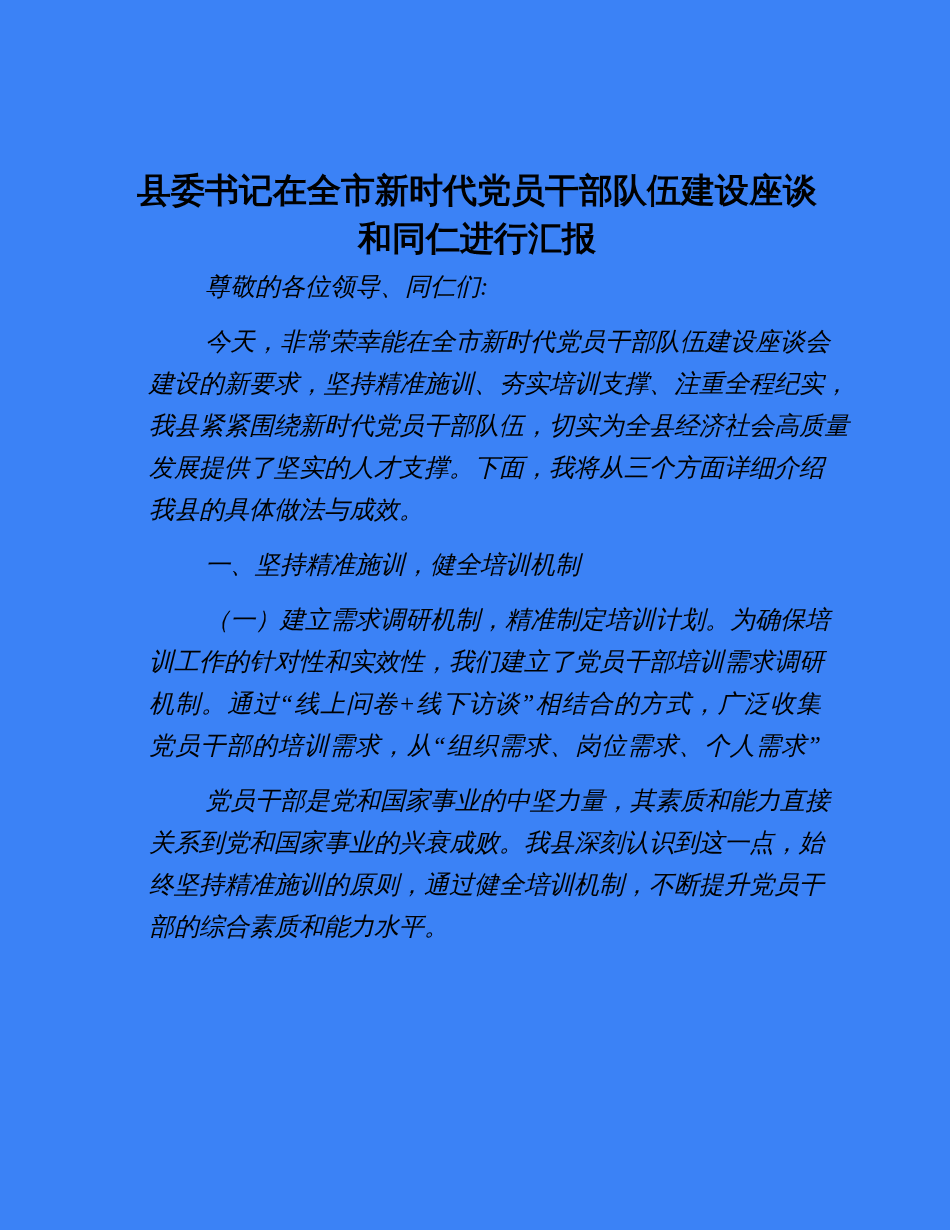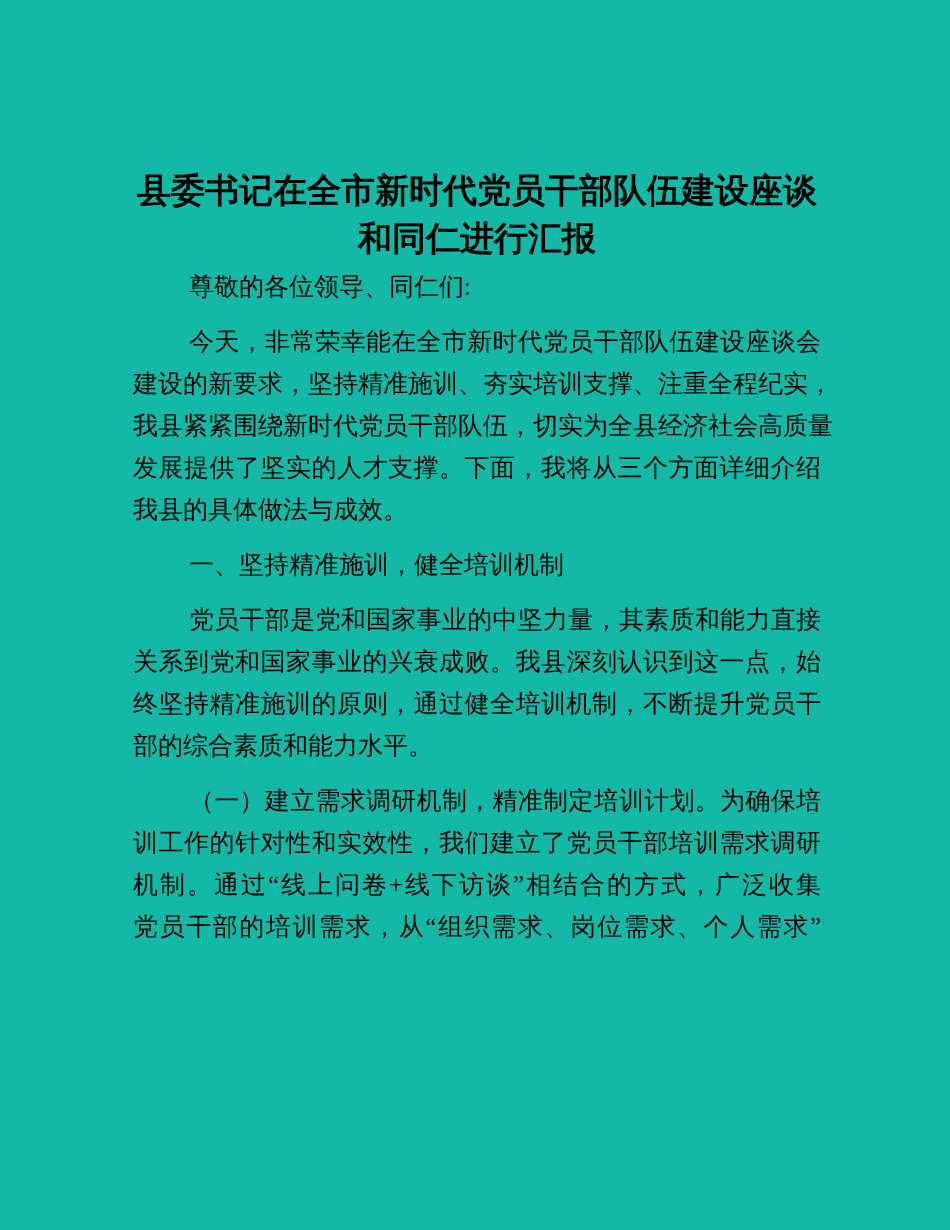--- a/index.html
+++ b/index.html
@@ -4,21 +4,21 @@
 <style>
   html, body {
     margin: 0;
     padding: 0;
     background: #ffffff;
   }
   .page {
     position: relative;
     width: 950px;
     height: 1230px;
-    background: #14b8a6;
+    background: #3b82f6;
     overflow: hidden;
   }
   .content {
     padding-top: 166px;
     padding-left: 133px;
     width: 688px;
   }
   .doc-title {
     margin: 0 0 4px 0;
     font-family: "Liberation Sans", sans-serif;
@@ -26,21 +26,22 @@
     font-size: 34px;
     line-height: 48px;
     text-align: center;
     color: #000000;
     letter-spacing: 0;
   }
   .title-line {
     display: block;
   }
   .paragraph {
-    margin: 0 0 13px 0;
+    margin: 0 0 13px 16px;
+    font-style: italic;
   }
   .line {
     font-family: "Liberation Serif", serif;
     font-size: 25px;
     line-height: 42px;
     height: 42px;
     color: #000000;
     white-space: nowrap;
     text-align: left;
   }
@@ -69,26 +70,26 @@
           <div class="line indent fill">今天，非常荣幸能在全市新时代党员干部队伍建设座谈会</div>
           <div class="line fill">建设的新要求，坚持精准施训、夯实培训支撑、注重全程纪实，</div>
           <div class="line fill">我县紧紧围绕新时代党员干部队伍，切实为全县经济社会高质量</div>
           <div class="line fill">发展提供了坚实的人才支撑。下面，我将从三个方面详细介绍</div>
           <div class="line">我县的具体做法与成效。</div>
         </div>
         <div class="paragraph">
           <div class="line indent">一、坚持精准施训，健全培训机制</div>
         </div>
         <div class="paragraph">
+          <div class="line indent fill">（一）建立需求调研机制，精准制定培训计划。为确保培</div>
+          <div class="line fill">训工作的针对性和实效性，我们建立了党员干部培训需求调研</div>
+          <div class="line fill">机制。通过“线上问卷+线下访谈”相结合的方式，广泛收集</div>
+          <div class="line fill">党员干部的培训需求，从“组织需求、岗位需求、个人需求”</div>
+        </div>
+        <div class="paragraph">
           <div class="line indent fill">党员干部是党和国家事业的中坚力量，其素质和能力直接</div>
           <div class="line fill">关系到党和国家事业的兴衰成败。我县深刻认识到这一点，始</div>
           <div class="line fill">终坚持精准施训的原则，通过健全培训机制，不断提升党员干</div>
           <div class="line">部的综合素质和能力水平。</div>
-        </div>
-        <div class="paragraph">
-          <div class="line indent fill">（一）建立需求调研机制，精准制定培训计划。为确保培</div>
-          <div class="line fill">训工作的针对性和实效性，我们建立了党员干部培训需求调研</div>
-          <div class="line fill">机制。通过“线上问卷+线下访谈”相结合的方式，广泛收集</div>
-          <div class="line fill">党员干部的培训需求，从“组织需求、岗位需求、个人需求”</div>
         </div>
       </div>
   </div>
 </div>
 
 </body></html>

